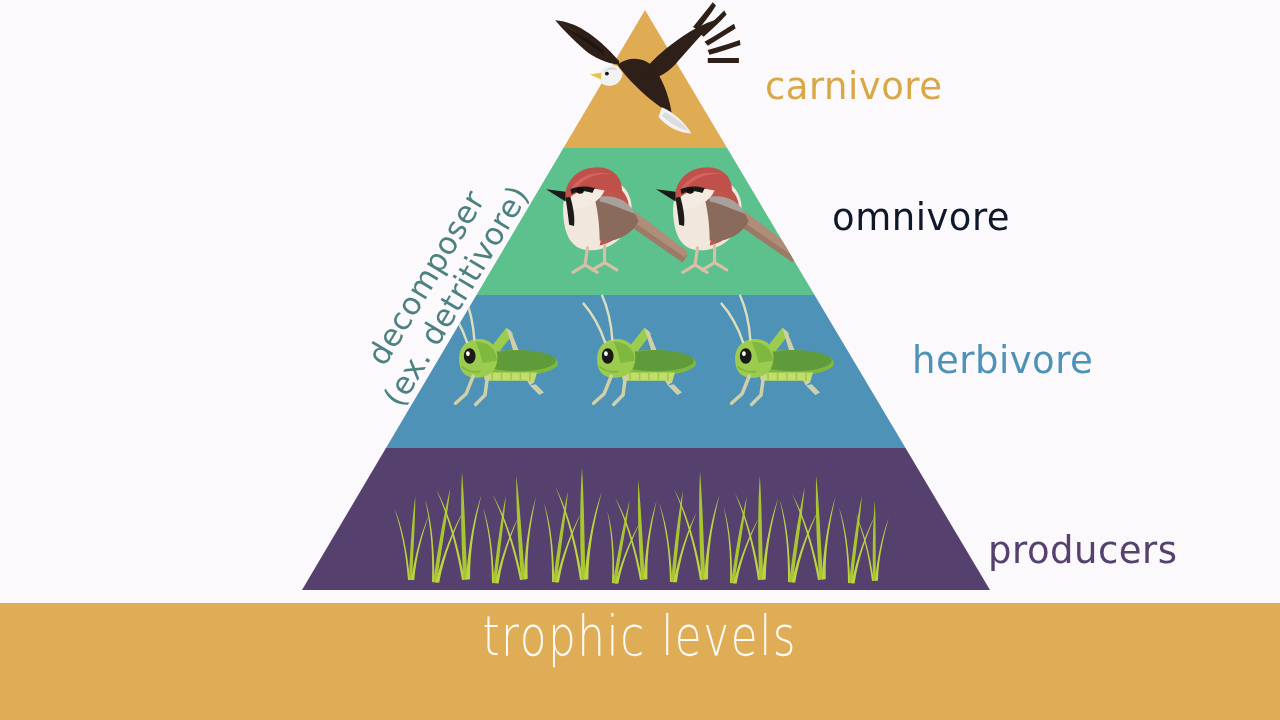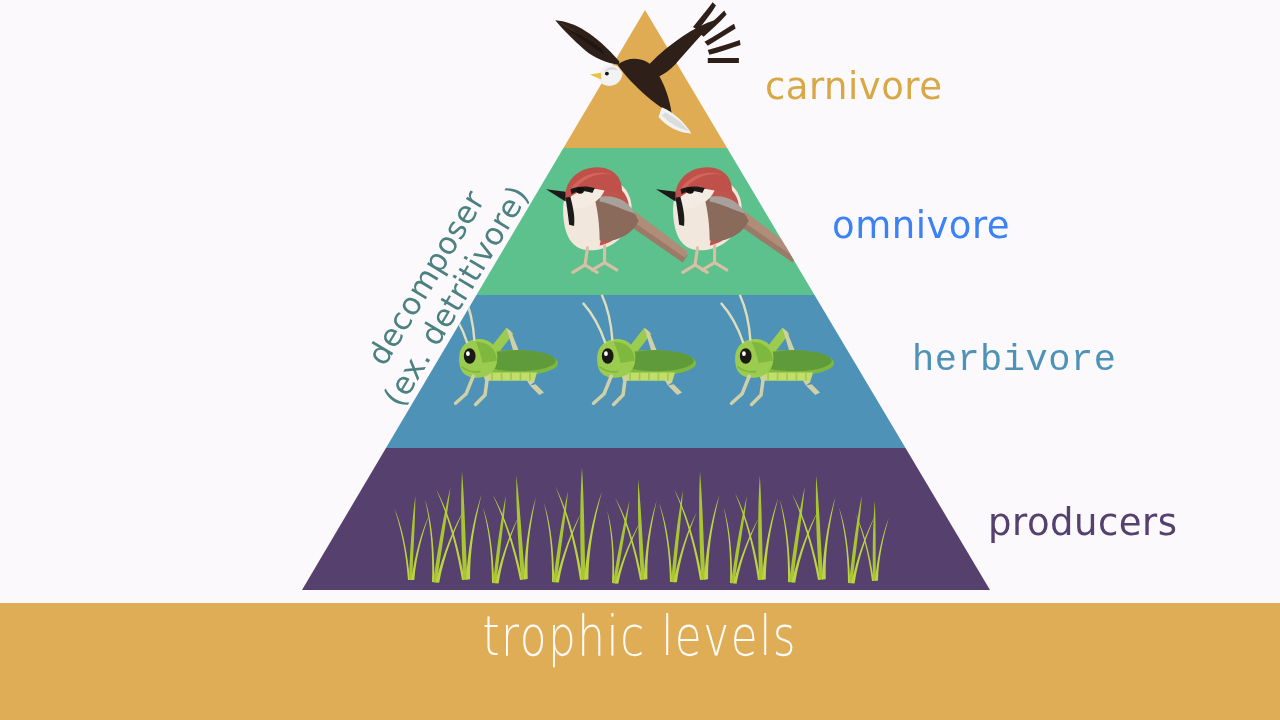--- a/index.html
+++ b/index.html
@@ -36,32 +36,31 @@
     white-space: nowrap;
     line-height: 1;
   }
   #label-carnivore {
     left: 765px;
     top: 68px;
     color: #d7a845;
   }
   #label-omnivore {
     left: 832px;
-    top: 207px;
-    color: #3b82f6;
+    top: 199px;
+    color: #0f172a;
   }
   #label-herbivore {
     left: 912px;
     top: 342px;
     color: #4e92b8;
-    font-family: Liberation Mono, monospace;
   }
   #label-producers {
     left: 988px;
-    top: 504px;
+    top: 532px;
     color: #56406e;
   }
   #decomposer-block {
     position: absolute;
     left: 296px;
     top: 252px;
     width: 290px;
     transform: rotate(-59deg);
     transform-origin: 50% 50%;
     text-align: center;

